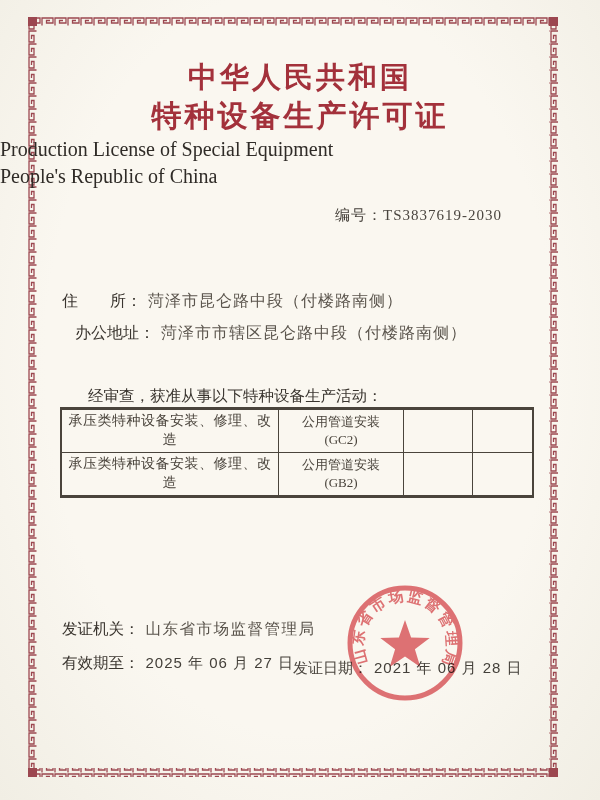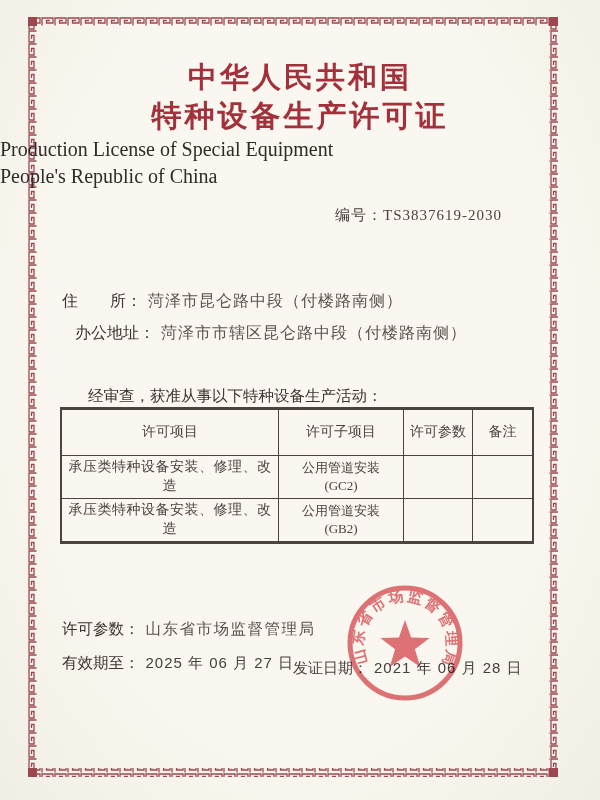--- a/index.html
+++ b/index.html
@@ -93,26 +93,20 @@
     <span>住　　所：</span><span class="val">菏泽市昆仑路中段（付楼路南侧）</span>
   </div>
   <div class="abs field f3">
     <span>办公地址：</span><span class="val">菏泽市市辖区昆仑路中段（付楼路南侧）</span>
   </div>
 
   <div class="abs intro">经审查，获准从事以下特种设备生产活动：</div>
 
   <table class="lic">
     <tbody>
-        <tr class="hdr">
-      <th class="c-proj">许可项目</th>
-      <th class="c-sub">许可子项目</th>
-      <th class="c-par wrapcell">许可参数</th>
-      <th class="c-note wrapcell">备注</th>
-    </tr>
     <tr class="row">
       <td class="c-proj">承压类特种设备安装、修理、改造</td>
       <td class="c-sub">
         <div class="sub2">公用管道安装</div>
         <div class="sub2">(GC2)</div>
       </td>
       <td class="c-par"></td>
       <td class="c-note"></td>
     </tr>
     <tr class="row">
@@ -121,21 +115,21 @@
         <div class="sub2">公用管道安装</div>
         <div class="sub2">(GB2)</div>
       </td>
       <td class="c-par"></td>
       <td class="c-note"></td>
     </tr>
   </tbody>
     </table>
 
   <div class="abs footer-line fl-auth">
-    <span>许可参数：</span><span class="val">山东省市场监督管理局</span>
+    <span>发证机关：</span><span class="val">山东省市场监督管理局</span>
   </div>
   <div class="abs footer-line fl-valid">
     <span>有效期至：</span><span class="val">2025 年 06 月 27 日</span>
   </div>
   <div class="abs fl-issue footer-line">
     <span>发证日期：</span><span class="val">2021 年 06 月 28 日</span>
   </div>
 
   <svg class="abs stamp" width="150" height="150" viewBox="0 0 150 150">
     <defs>

